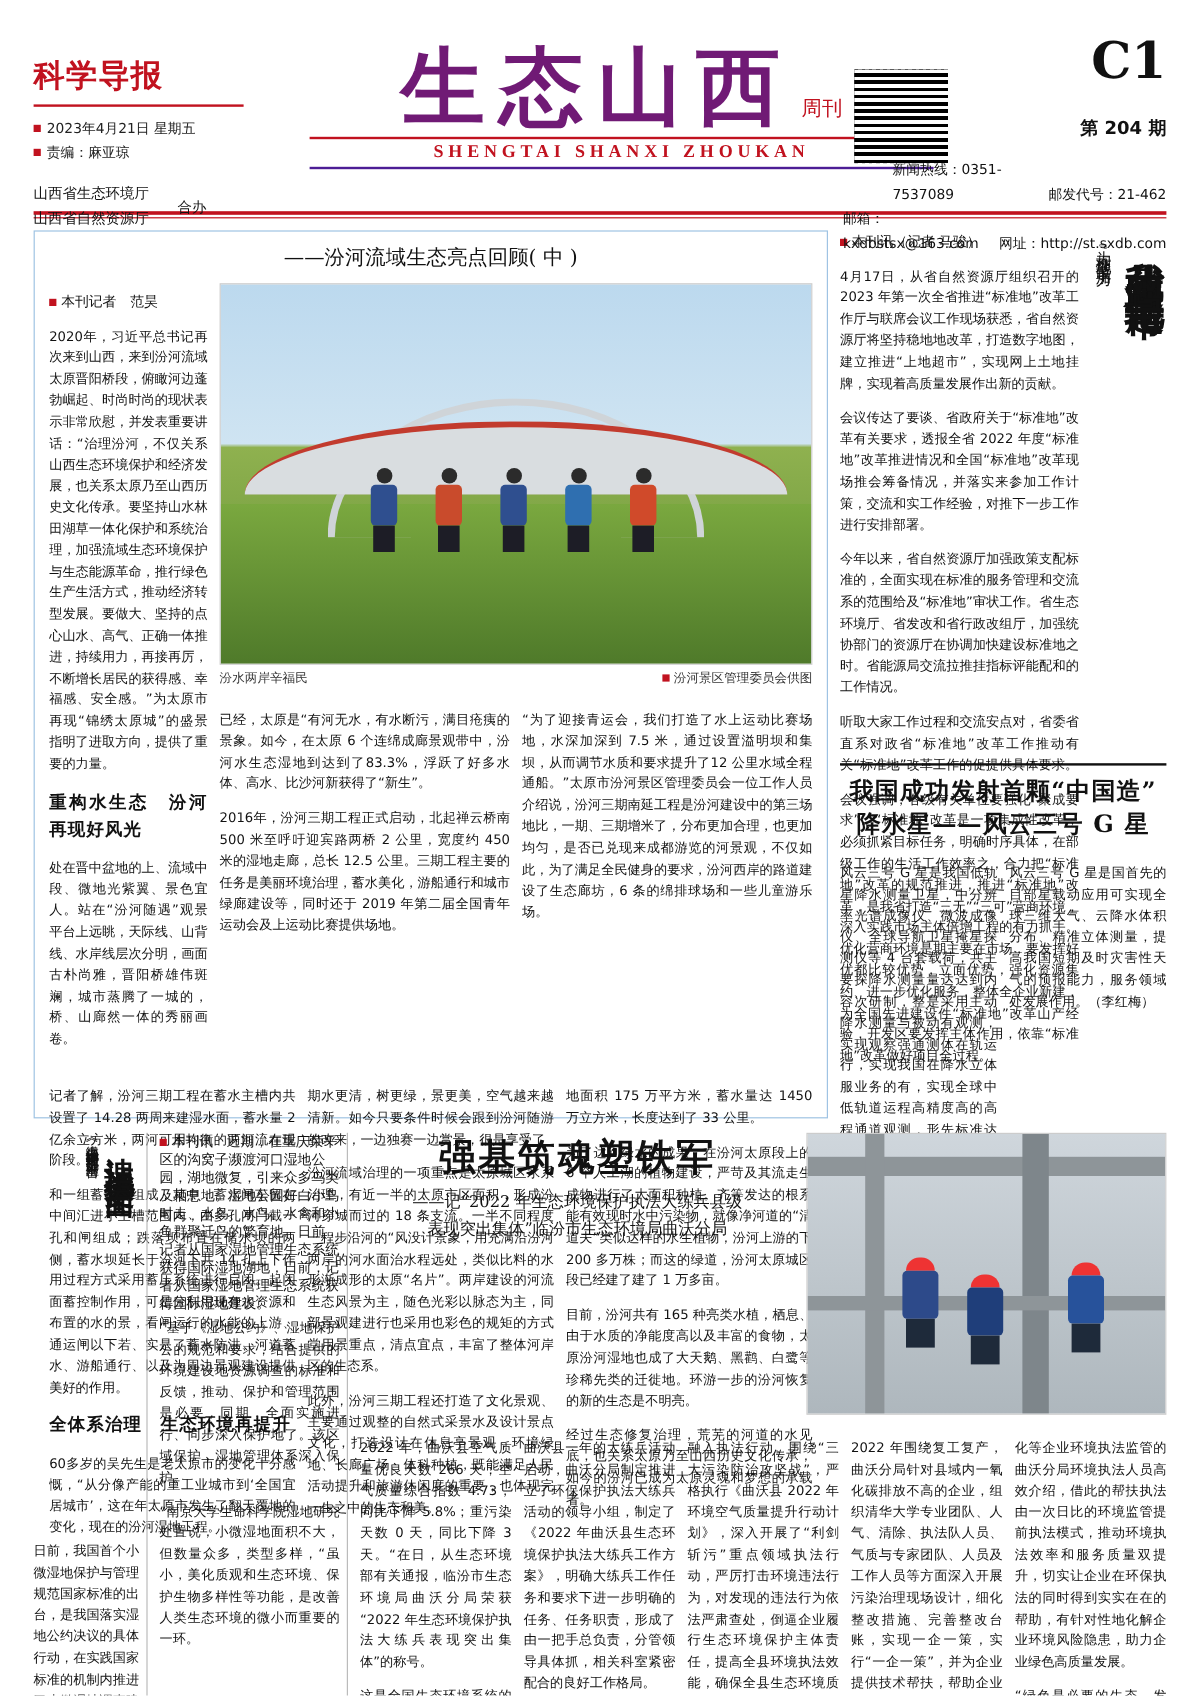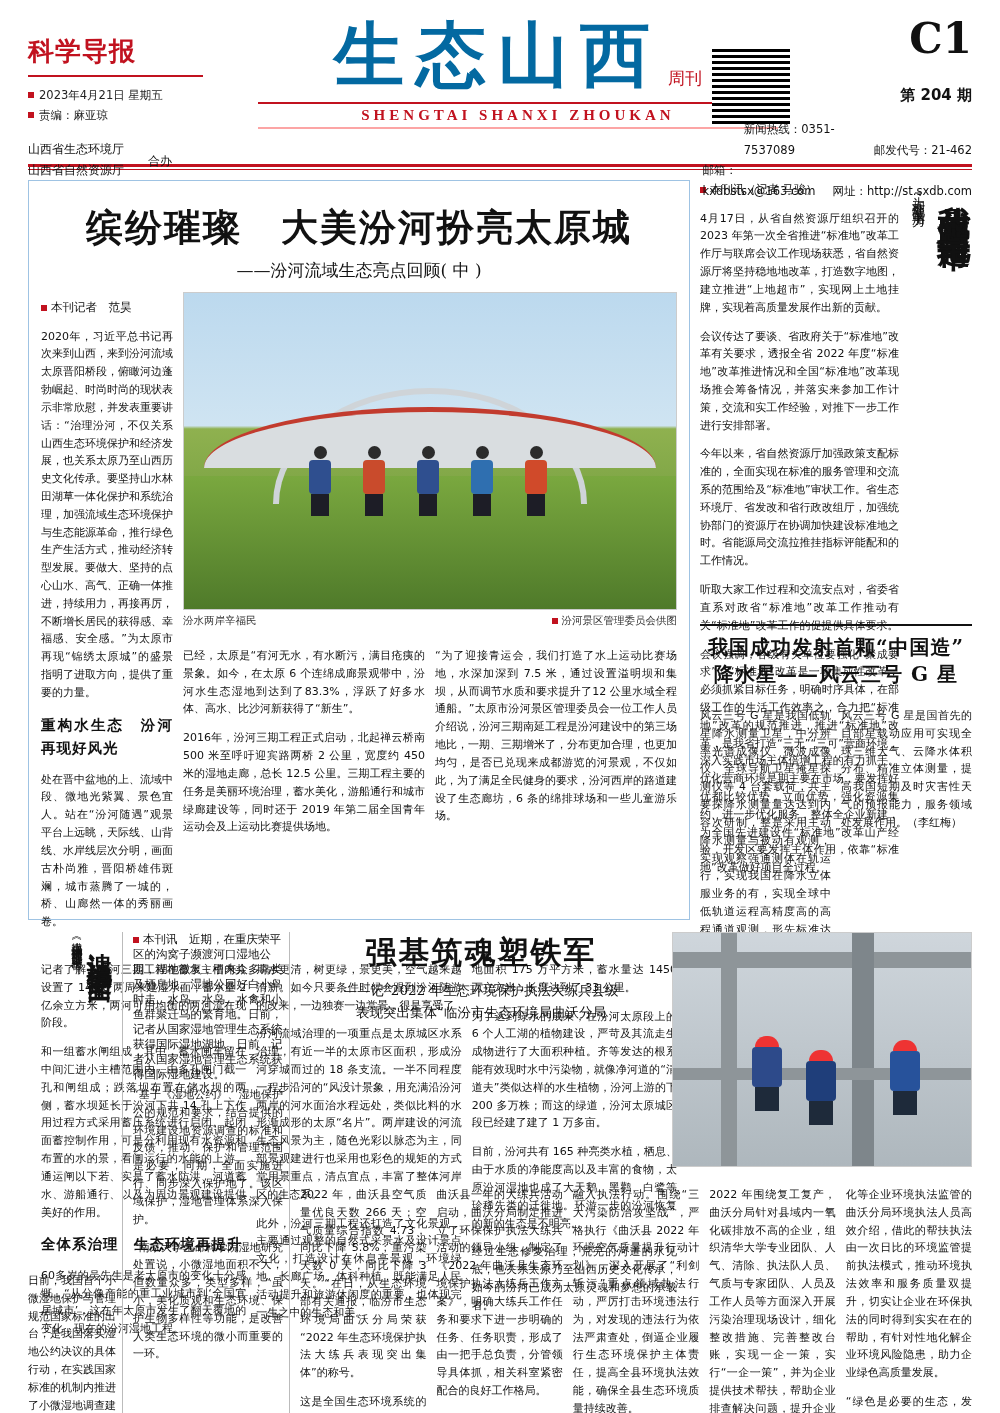--- a/index.html
+++ b/index.html
@@ -1,45 +1,45 @@
 <!DOCTYPE html>
 <html><head>
 <meta charset="utf-8">
 <style>
   html,body{margin:0;padding:0;}
   body{
     width:1000px;height:1413px;background:#ffffff;
     font-family:"DejaVu Sans","Liberation Sans",sans-serif;
     color:#111;overflow:hidden;
   }
-  .page{position:relative;width:1000px;height:1413px;box-sizing:border-box;padding:0 28px;}
+  .page{position:relative;width:1000px;height:1413px;box-sizing:border-box;padding:12px 28px;}
 
   
   .masthead{position:relative;height:160px;}
   .mast-left{position:absolute;left:0;top:34px;width:190px;}
   .paper-logo{
     font-family:"DejaVu Serif","Liberation Serif",serif;
     font-weight:bold;font-size:26px;color:#c1121f;letter-spacing:1px;
   }
   .mast-rule{border-top:2px solid #c1121f;margin:6px 0 8px 0;width:175px;}
   .mast-meta{font-size:11.5px;line-height:1.75;color:#222;}
   .mast-meta .sq{display:inline-block;width:6px;height:6px;background:#c1121f;margin-right:5px;vertical-align:1px;}
   .mast-org{margin-top:14px;font-size:12px;line-height:1.7;position:relative;}
   .mast-org .joint{position:absolute;left:120px;top:12px;font-size:12px;}
 
   .mast-center{position:absolute;left:230px;top:26px;width:520px;text-align:center;}
   .big-title{
-    font-family:Liberation Mono, monospace;
-    font-weight:bold;color:#0369a1;font-size:70px;letter-spacing:12px;
+    font-family:Liberation Sans, sans-serif;
+    font-weight:bold;color:#701a75;font-size:70px;letter-spacing:12px;
     line-height:1;display:inline-block;
   }
   .weekly{display:inline-block;vertical-align:bottom;font-size:17px;color:#c1121f;
     font-family:"DejaVu Serif","Liberation Serif",serif;margin-left:6px;padding-bottom:6px;}
   .pinyin{margin-top:6px;font-size:15px;letter-spacing:4px;color:#c1121f;font-weight:bold;
-    font-family:"Liberation Serif",serif;border-top:2px solid #c1121f;border-bottom:2px solid #fca5a5;padding:3px 0;display:block;}
+    font-family:"Liberation Serif",serif;border-top:2px solid #c1121f;border-bottom:2px solid #4c1d95;padding:3px 0;display:block;}
 
   .mast-right{position:absolute;right:0;top:18px;width:270px;text-align:right;}
   .qr{width:78px;height:78px;position:absolute;right:182px;top:28px;background:
      repeating-linear-gradient(0deg,#000 0 3px,#fff 3px 6px),
      repeating-linear-gradient(90deg,#000 0 3px,rgba(255,255,255,0) 3px 6px);
      background-blend-mode:screen;}
   .edition{font-family:"DejaVu Serif","Liberation Serif",serif;font-weight:bold;font-size:42px;line-height:1;}
   .issue{font-size:15px;font-weight:bold;margin-top:26px;}
   .contact{font-size:11.5px;line-height:1.8;margin-top:14px;text-align:right;}
   .contact span{display:inline-block;}
@@ -156,21 +156,20 @@
         <div><span class="c1">邮箱：kxdbstsx@163.com</span><span>网址：http://st.sxdb.com</span></div>
       </div>
     </div>
   </div>
   <div class="hr-red"></div>
   <div class="hr-thin"></div>
 
   <div class="top-wrap">
 
     <div class="lead">
-      <div class="lead-title">缤纷璀璨　大美汾河扮亮太原城</div>
       <div class="lead-sub">——汾河流域生态亮点回顾( 中 )</div>
       <div class="lead-body">
         <div class="col-narrow">
           <div class="byline"><span class="sq"></span><span>本刊记者　范昊</span></div>
           <p>2020年，习近平总书记再次来到山西，来到汾河流域太原晋阳桥段，俯瞰河边蓬勃崛起、时尚时尚的现状表示非常欣慰，并发表重要讲话：“治理汾河，不仅关系山西生态环境保护和经济发展，也关系太原乃至山西历史文化传承。要坚持山水林田湖草一体化保护和系统治理，加强流域生态环境保护与生态能源革命，推行绿色生产生活方式，推动经济转型发展。要做大、坚持的点心山水、高气、正确一体推进，持续用力，再接再厉，不断增长居民的获得感、幸福感、安全感。”为太原市再现“锦绣太原城”的盛景指明了进取方向，提供了重要的力量。</p>
           <div class="subhead">重构水生态　汾河再现好风光</div>
           <p>处在晋中盆地的上、流域中段、微地光紫翼、景色宜人。站在“汾河随遇”观景平台上远眺，天际线、山背线、水岸线层次分明，画面古朴尚雅，晋阳桥雄伟斑斓，城市蒸腾了一城的，桥、山廊然一体的秀丽画卷。</p>
         </div>
         <div class="col-photo">
           <div class="photo">

